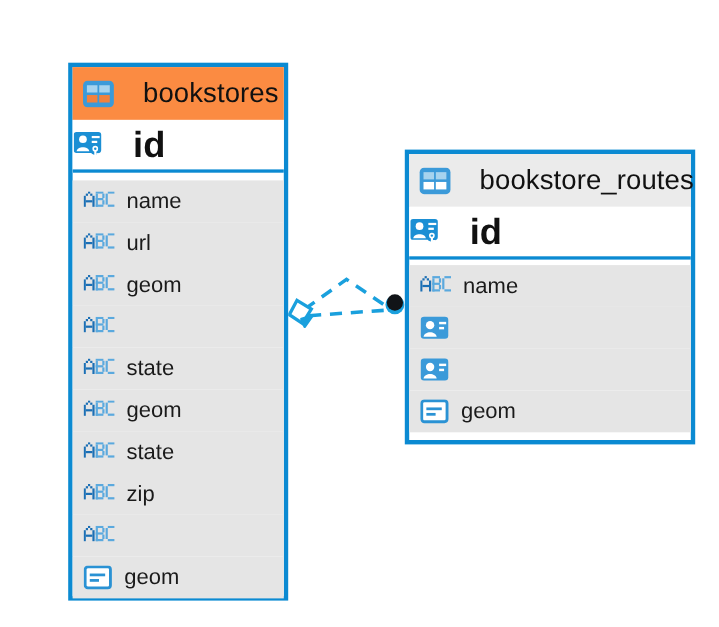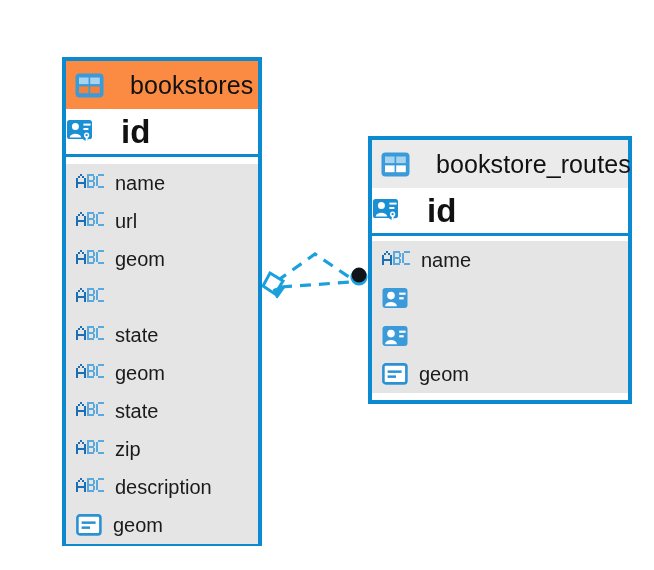--- a/index.html
+++ b/index.html
@@ -389,21 +389,20 @@
               <rect x="17" y="2" width="2" height="4"></rect>
                 <rect x="11" y="6" width="7" height="2"></rect>
               <rect x="17" y="8" width="2" height="4"></rect>
                 <rect x="11" y="12" width="7" height="2"></rect>
               <rect x="22" y="0" width="6" height="2"></rect>
                 <rect x="20" y="2" width="2" height="10"></rect>
               <rect x="22" y="12" width="6" height="2"></rect>
             </g>
           </svg>
         </span>
-        <span class="label">description</span>
       </div>
 
       <div class="field-row">
         <span class="icon">
           <svg width="28" height="23" viewBox="0 0 28 23">
             <rect x="1.4" y="1.4" width="23" height="19" rx="2.4" ry="2.4" fill="#ffffff" stroke="#2a92d4" stroke-width="2.6"></rect>
             <rect x="5.6" y="7.4" width="14" height="2.5" fill="#2a92d4"></rect>
             <rect x="5.6" y="12.4" width="8.4" height="2.5" fill="#2a92d4"></rect>
           </svg>
         </span>

